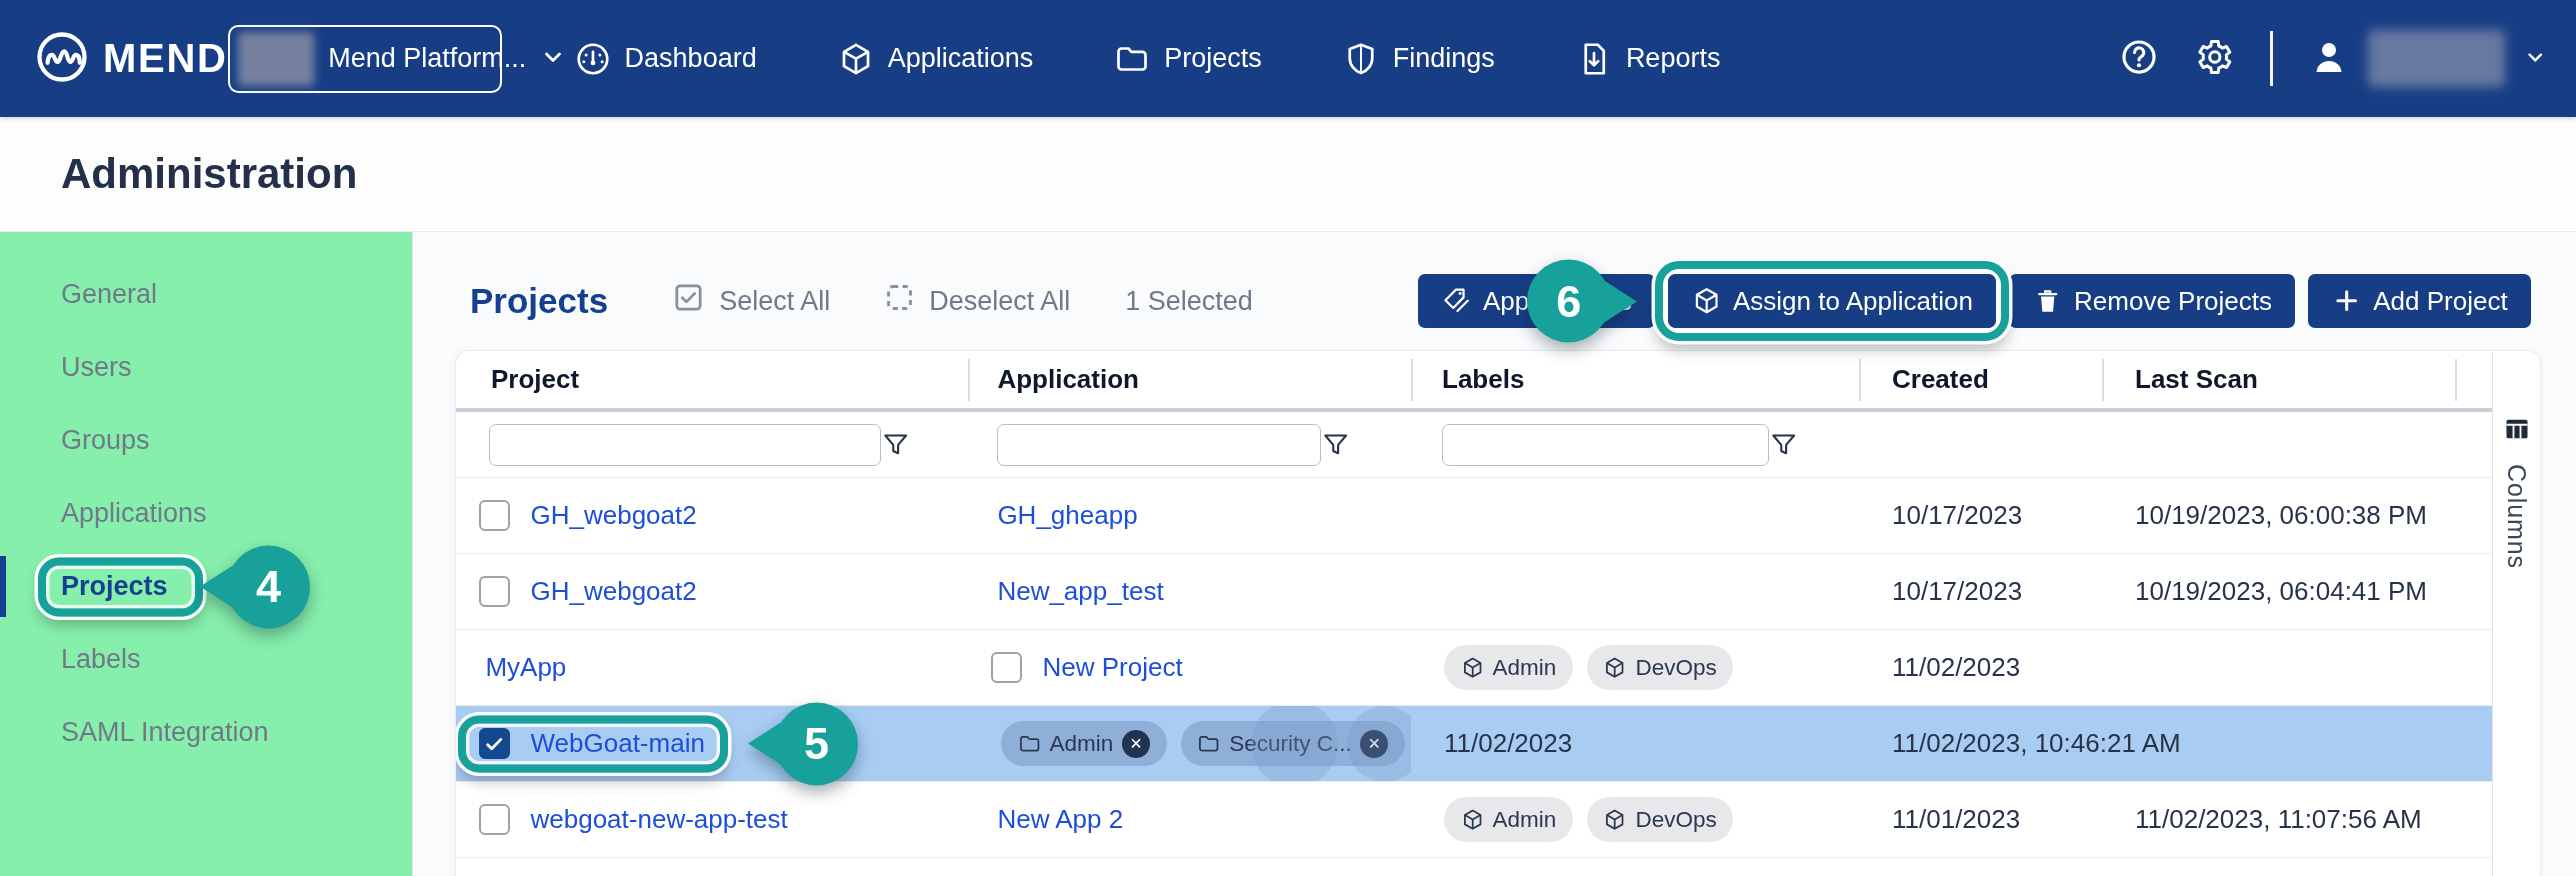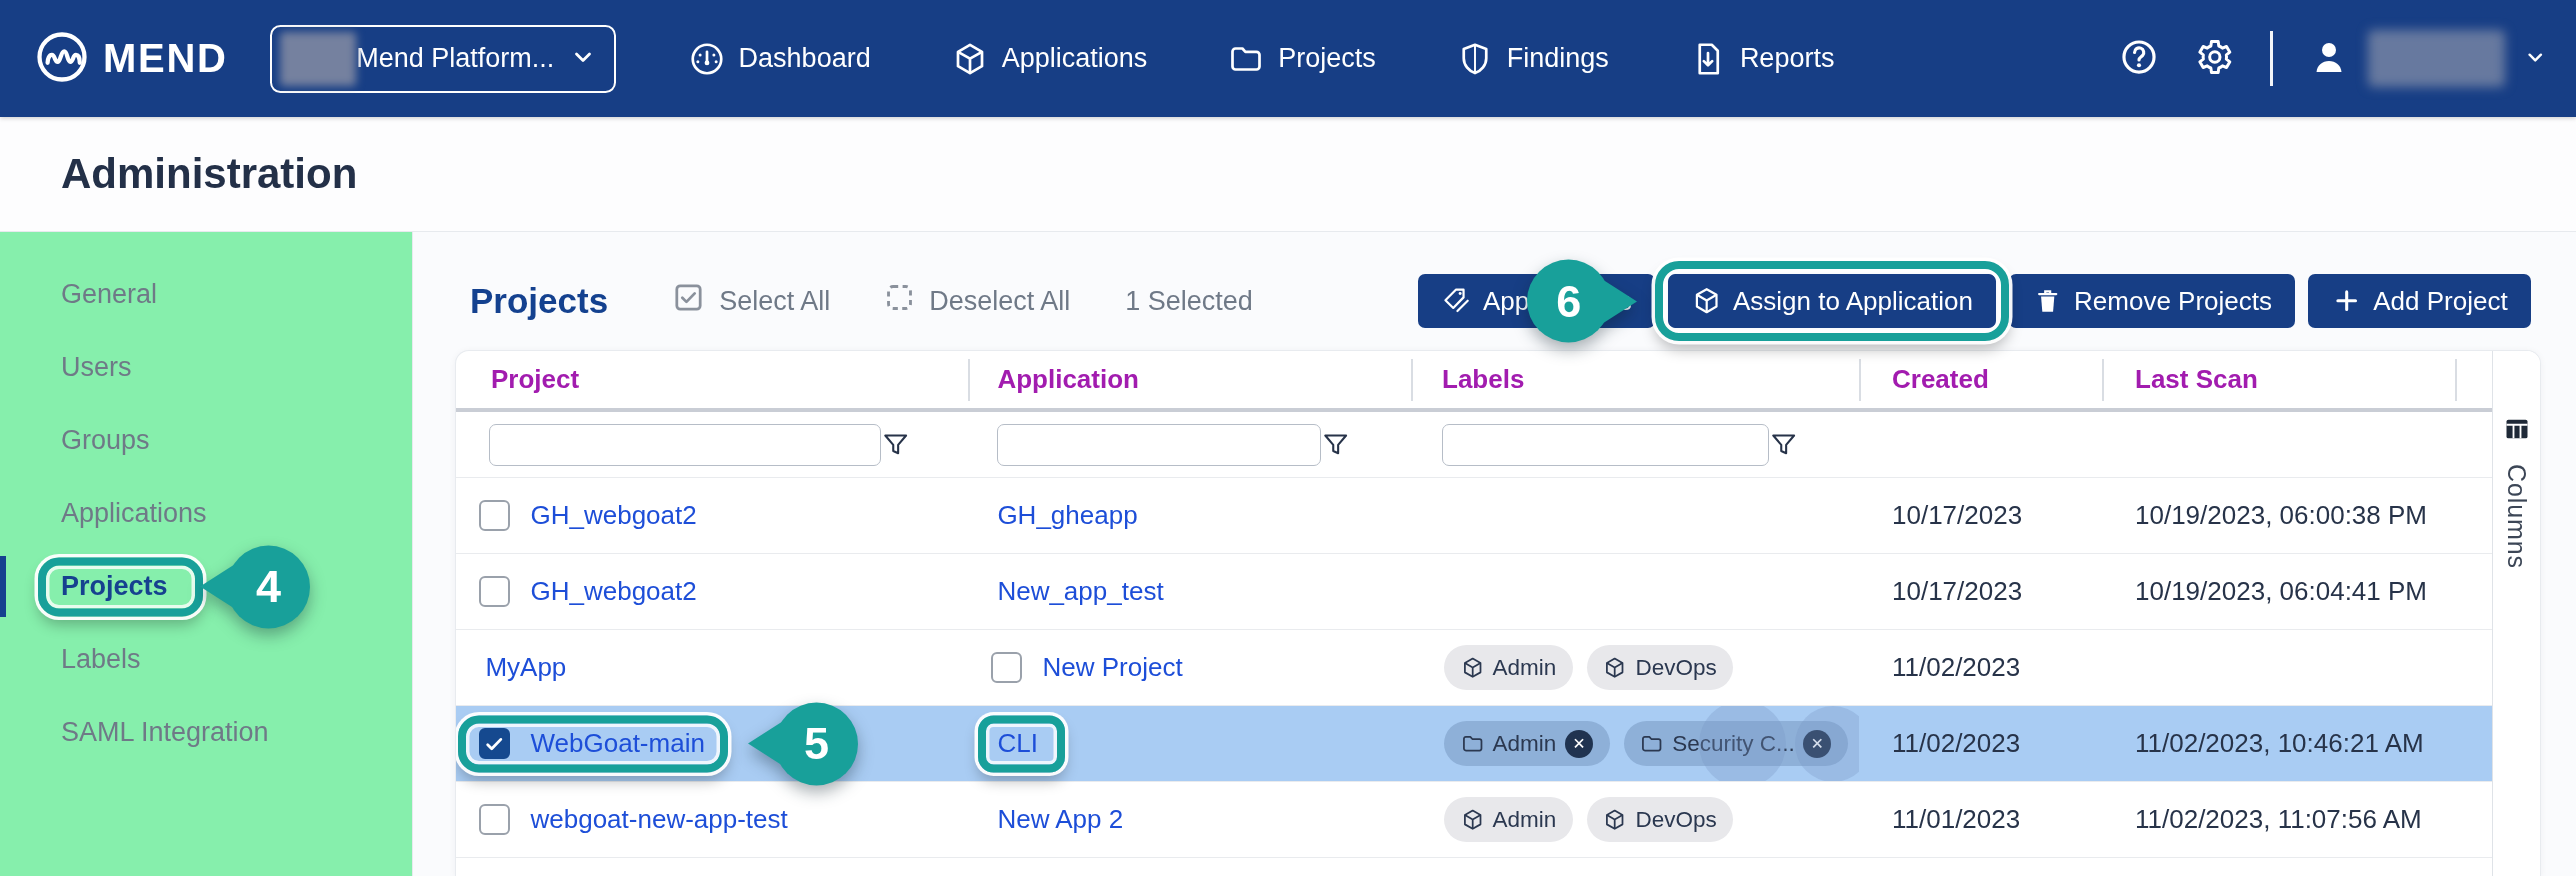--- a/index.html
+++ b/index.html
@@ -5,22 +5,22 @@
   * { margin:0; padding:0; box-sizing:border-box; }
   html,body { width:2576px; height:877px; overflow:hidden; }
   body { font-family:"Liberation Sans", sans-serif; background:#fafbfd; color:#273349; }
 
   
   .navbar { height:117px; background:#173e85; display:flex; align-items:center;
             padding:0 26px 0 35px; color:#fff; box-shadow:0 1.7px 4.3px rgba(0,0,0,.18); position:relative; z-index:50; }
   .logo-wrap { display:flex; align-items:center; }
   .logo-wrap .icn { width:54px; height:54px; }
   .brand { font-size:40px; font-weight:bold; letter-spacing:1.7px; margin-left:14px; }
-  .org-select { display:flex; align-items:center; width:346px; height:68px; border:2.6px solid #fff;
-                border-radius:10.4px; margin-left:42px; padding:0 17.3px 0 8.7px; cursor:pointer; }
+  .org-select { display:flex; align-items:center; width:274px; height:68px; border:2.6px solid #fff;
+                border-radius:10.4px; padding:0 17.3px 0 8.7px; gap:14px; cursor:pointer; }
   .org-redact { width:76px; height:54px; background:#75819f; filter:blur(4.3px); border-radius:3.5px; flex:none; }
   .org-label { font-size:27px; flex:1; white-space:nowrap; }
   .org-select .icn, .user-group .chev { width:26px; height:26px; }
   .nav-items { display:flex; align-items:center; gap:81px; margin-left:73px; }
   .nav-item { display:flex; align-items:center; gap:14px; font-size:27px; cursor:pointer; white-space:nowrap; }
   .nav-item .icn { width:36px; height:36px; }
   .nav-right { margin-left:auto; display:flex; align-items:center; gap:36px; }
   .nav-right .icn { width:38px; height:38px; cursor:pointer; }
   .nav-divider { width:2.6px; height:55px; background:rgba(255,255,255,.95); }
   .user-group { display:flex; align-items:center; gap:19px; cursor:pointer; }
@@ -56,21 +56,21 @@
   .btn .icn { width:29.4px; height:29.4px; }
   .btn-wrap { position:relative; }
 
   
   .card { margin:11.3px 0 0 42px; width:2086px; height:526px; background:#fff; border:1.7px solid #e8ebef;
           border-bottom:none; border-radius:14px 14px 0 0; box-shadow:0 1.7px 7px rgba(30,40,60,.05);
           display:flex; overflow:hidden; }
   .table-area { width:2036px; flex:none; }
   .thead, .tfilter, .trow { display:grid; grid-template-columns:512px 443px 448px 243px 379px; align-items:center; }
   .thead { height:61px; border-bottom:4.3px solid #c9cdd5; }
-  .th { font-size:26px; font-weight:bold; color:#a21caf; position:relative; height:100%; display:flex; align-items:center; }
+  .th { font-size:26px; font-weight:bold; color:#0f172a; position:relative; height:100%; display:flex; align-items:center; }
   .th span { padding-left:33px; }
   .th.c0 span { padding-left:35px; } .th.c1 span { padding-left:29.4px; } .th.c2 span { padding-left:31px; }
   .th + .th::before { content:''; position:absolute; left:0; top:7.8px; bottom:7.8px; width:1.7px; background:#d9dde3; }
   .th.c4::after { content:''; position:absolute; right:24px; top:7.8px; bottom:7.8px; width:1.7px; background:#d9dde3; }
   .tfilter { height:66px; border-bottom:1.7px solid #e9ebee; }
   .filter-cell { display:flex; align-items:center; }
   .filter-input { height:42px; border:1.7px solid #b6bdc7; border-radius:7px; background:#fff; font-size:23.4px;
                   font-family:inherit; padding:0 12px; color:#273349; }
   .fi0 { margin-left:33px; width:392px; } .fi1 { margin-left:29.4px; width:324px; } .fi2 { margin-left:31px; width:327px; }
   .trow { height:76px; border-bottom:1.7px solid #e9ebee; font-size:26px; background:#fff; cursor:pointer; }
@@ -397,24 +397,20 @@
               <div class="cell cell-project">
                 <span class="checkbox checked">
                   <svg class="icn" viewBox="0 0 24 24" style="width:22.5px;height:22.5px;">
                     <path d="M5 12.6l4.3 4.3L19 6.8" fill="none" stroke="currentColor" stroke-width="3" stroke-linecap="round" stroke-linejoin="round"></path>
                   </svg>
                 </span>
                 <a class="cell-link">WebGoat-main</a>
                 <span class="anno-oval oval-webgoat"></span>
                 <span class="balloon tail-left balloon-5">5</span>
               </div>
-              <div class="cell cell-app">
-                <a class="cell-link">CLI</a>
-                <span class="anno-oval oval-cli"></span>
-              </div>
               <div class="cell cell-labels">
                 <span class="chip">
                   <svg class="icn" viewBox="0 0 24 24" style="width:23.4px;height:23.4px;">
                     <path d="M3 7a2 2 0 012-2h4.6l2 2.2H19a2 2 0 012 2V17a2 2 0 01-2 2H5a2 2 0 01-2-2z" fill="none" stroke="currentColor" stroke-width="1.8" stroke-linejoin="round"></path>
                   </svg>
                   <span>Admin</span>
                   <span class="dismiss">✕</span>
                 </span>
                 <span class="chip">
                   <svg class="icn" viewBox="0 0 24 24" style="width:23.4px;height:23.4px;">

